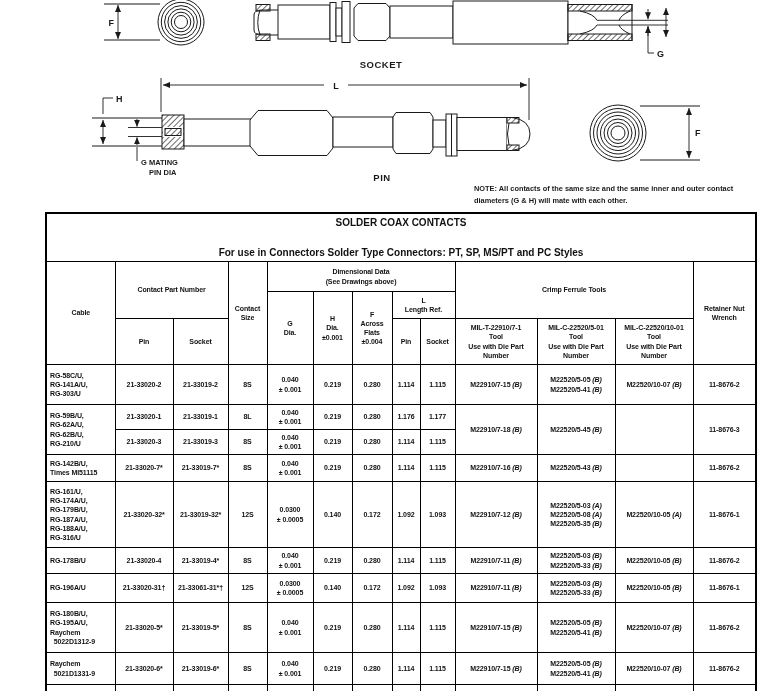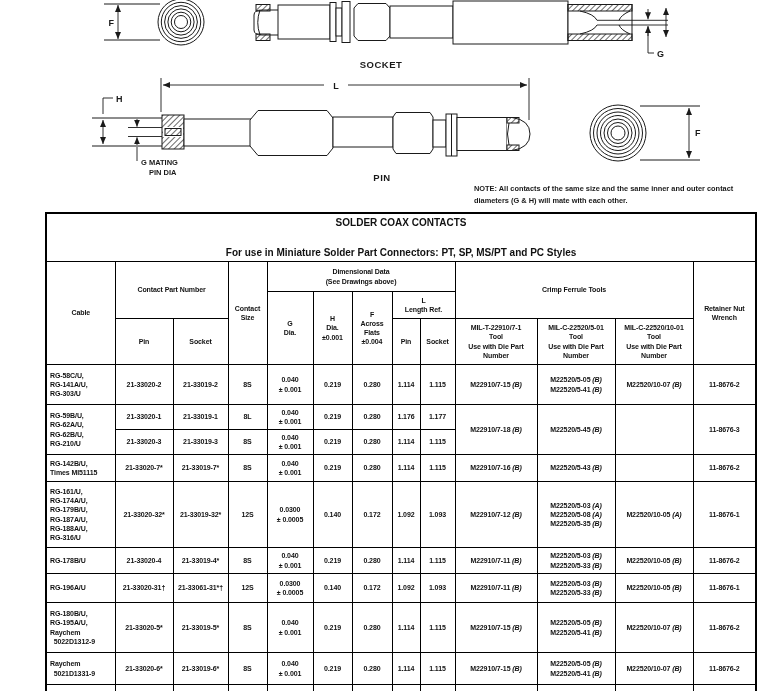--- a/index.html
+++ b/index.html
@@ -160,21 +160,21 @@
           <col style="width:35px">
         <col style="width:82px">
           <col style="width:78px">
           <col style="width:78px">
         <col style="width:63px">
       </colgroup>
 
       <tbody>
           <tr style="height:28px">
         <th colspan="13" class="ttl"><span>SOLDER COAX CONTACTS</span><br>
-          <span>For use in Miniature Solder Part Connectors: PT, SP, MS/PT and PC Styles</span></th>
+          <span>For use in Connectors Solder Type Connectors: PT, SP, MS/PT and PC Styles</span></th>
       </tr>
 
       <tr style="height:30px">
         <th rowspan="3">Cable</th>
         <th colspan="2" rowspan="2">Contact Part Number</th>
         <th rowspan="3">Contact
 Size</th>
         <th colspan="5">Dimensional Data
 (See Drawings above)</th>
         <th colspan="3" rowspan="2">Crimp Ferrule Tools</th>

